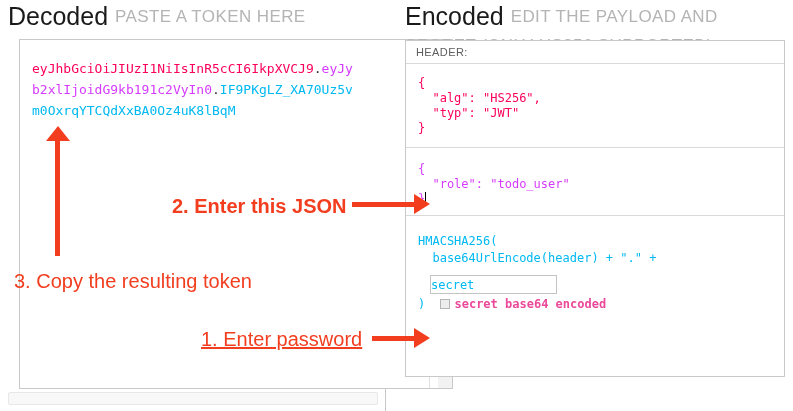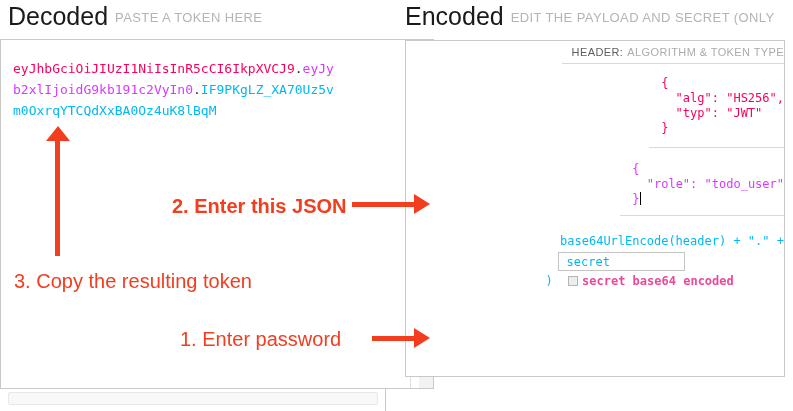--- a/index.html
+++ b/index.html
@@ -1,76 +1,76 @@
 <!DOCTYPE html>
 <html><head>
 <meta charset="utf-8">
 <style>
   * { box-sizing: border-box; margin: 0; padding: 0; }
   html, body { width: 793px; height: 411px; background: #fff; overflow: hidden; }
   body { font-family: "Liberation Sans", sans-serif; position: relative; }
 
   
   .col-title { position: absolute; top: 2px; font-size: 25px; font-weight: 400; color: #1a1a1a; letter-spacing: 0; }
-  .col-title .sub { font-size: 13px; font-weight: 400; color: #b4b4b4; letter-spacing: .4px; margin-left: 7px; vertical-align: 3px; }
+  .col-title .sub { font-size: 17px; font-weight: 400; color: #b4b4b4; letter-spacing: .4px; margin-left: 7px; vertical-align: 3px; }
   #encoded-title { left: 8px; }
   #decoded-title { left: 405px; }
 
   
-  .editor-box { position: absolute; left: 0; top: 39px; width: 434px; height: 350px;
+  .editor-box { position: absolute; left: 19px; top: 39px; width: 434px; height: 350px;
                 background: #fff; border: 1px solid #c9c9c9; }
   .token-text { position: absolute; left: 12px; top: 18px; width: 322px;
                 font-family: "DejaVu Sans Mono", "Liberation Mono", monospace;
                 font-size: 13px; line-height: 21px; word-break: break-all; white-space: pre-wrap; }
   .tok-header { color: #fb015b; }
   .tok-dot { color: #303030; }
   .tok-payload { color: #d63aff; }
   .tok-signature { color: #00b9f1; }
   .v-scrollbar { position: absolute; top: 0; right: 0; bottom: 0; width: 23px;
                  border-left: 1px solid #e0e0e0; background: #fff; }
   .v-scrollbar .track { position: absolute; top: 0; right: 0; bottom: 0; width: 14px; background: #f2f2f2; }
   .h-scrollbar { position: absolute; left: 8px; top: 392px; width: 370px; height: 13px;
                  background: #f8f8f8; border: 1px solid #e8e8e8; border-radius: 2px; }
   .col-divider { position: absolute; left: 385px; top: 388px; width: 1px; height: 23px; background: #c9c9c9; }
 
   
   .decoded-box { position: absolute; left: 405px; top: 40px; width: 380px; height: 337px;
-                 border: 1px solid #c9c9c9; background: #fff; display: flex; flex-direction: column; align-items: flex-end; }
+                 border: 1px solid #c9c9c9; background: #fff; display: flex; flex-direction: column; }
   .sec-label { padding-left: 10px; font-size: 11px; letter-spacing: .4px; color: #5d5d5d;
                display: flex; align-items: center; border-bottom: 1px solid #d9d9d9; background: #fff; }
   .sec-label .light { color: #ababab; margin-left: 4px; }
   .sec-code { font-family: "DejaVu Sans Mono", "Liberation Mono", monospace; font-size: 12px;
               border-bottom: 1px solid #d9d9d9; padding-left: 12px; }
   .code-line { white-space: pre; line-height: 15px; }
   .row-h-label { height: 23px; }
   .row-h-header { height: 84px; padding-top: 12px; }
   .row-p-label { height: 22px; }
   .row-p-code { height: 68px; padding-top: 14px; }
   .row-v-label { height: 27px; }
   .row-sig { height: 112px; padding-top: 17px; border-bottom: none !important; }
   .code-red { color: #fb015b; }
   .code-purple { color: #d63aff; }
   .code-blue { color: #00b9f1; }
   .sig-line { line-height: 17px; }
   .caret { display: inline-block; width: 1px; height: 13px; background: #000; vertical-align: -2px; }
 
-  .secret-input { display: block; margin: 2px 0 2px 12px; width: 127px; height: 19px;
+  .secret-input { display: block; margin: 8px 0 2px 12px; width: 127px; height: 19px;
                   border: 1px solid #c4c4c4; background: #fff; outline: none;
                   font-family: "DejaVu Sans Mono", "Liberation Mono", monospace;
-                  font-size: 12px; color: #00b9f1; padding: 0 0 0 8px; }
+                  font-size: 12px; color: #00b9f1; padding: 0 0 0 0; }
   .sig-footer { line-height: 17px; margin-top: 1px; white-space: pre; }
   .checkbox { display: inline-block; width: 10px; height: 10px; background: #ededed;
               border: 1px solid #b5b5b5; vertical-align: -1px; margin: 0 4px 0 8px; }
   .b64-label { font-weight: bold; color: #ec4899; }
 
   
   .ann-text { position: absolute; color: #f23d1f; font-size: 20px; white-space: nowrap; }
   #step3-text { left: 14px; top: 270px; }
   #step2-text { left: 172px; top: 195px; font-weight: bold; }
-  #step1-text { left: 180px; top: 328px; }
+  #step1-text { left: 201px; top: 328px; text-decoration: underline; }
   .arrow-shaft { position: absolute; background: #f23d1f; }
   #arrow3-shaft { left: 55px; top: 139px; width: 5px; height: 117px; }
   #arrow3-head { position: absolute; left: 46px; top: 126px; width: 0; height: 0;
                  border-left: 12px solid transparent; border-right: 12px solid transparent;
                  border-bottom: 15px solid #f23d1f; }
   #arrow2-shaft { left: 352px; top: 202px; width: 63px; height: 5px; }
   #arrow2-head { position: absolute; left: 414px; top: 194px; width: 0; height: 0;
                  border-top: 10px solid transparent; border-bottom: 10px solid transparent;
                  border-left: 16px solid #f23d1f; }
   #arrow1-shaft { left: 372px; top: 336px; width: 44px; height: 5px; }
@@ -94,36 +94,36 @@
 <div class="h-scrollbar"></div>
 <div class="col-divider"></div>
 
 <div class="col-title" id="decoded-title">
   <span>Encoded</span><span class="sub">EDIT THE PAYLOAD AND SECRET (ONLY HS256 SUPPORTED)</span>
 </div>
 
 <div class="decoded-box">
   <div class="sec-label row-h-label">
     <span>HEADER:</span>
-    <span class="light">ALGORITHM &amp; TOKEN TYPE</span>
   </div>
   <div class="sec-code row-h-header code-red">
     <div class="code-line">{</div>
     <div class="code-line">  "alg": "HS256",</div>
     <div class="code-line">  "typ": "JWT"</div>
     <div class="code-line">}</div>
   </div>
 
   <div class="sec-code row-p-code code-purple">
     <div class="code-line">{</div>
     <div class="code-line">  "role": "todo_user"</div>
     <div class="code-line"><span>}</span><span class="caret"></span></div>
   </div>
 
   <div class="sec-code row-sig code-blue">
+    <div class="code-line sig-line">HMACSHA256(</div>
     <div class="code-line sig-line">  base64UrlEncode(header) + "." +</div>
     <input class="secret-input" type="text" value="secret" style="">
     <div class="sig-footer"><span>) </span><span class="checkbox"></span><span class="b64-label">secret base64 encoded</span></div>
   </div>
 </div>
 
 <div class="ann-text" id="step2-text">2. Enter this JSON</div>
 <div class="arrow-shaft" id="arrow2-shaft"></div>
 <div id="arrow2-head"></div>
 

